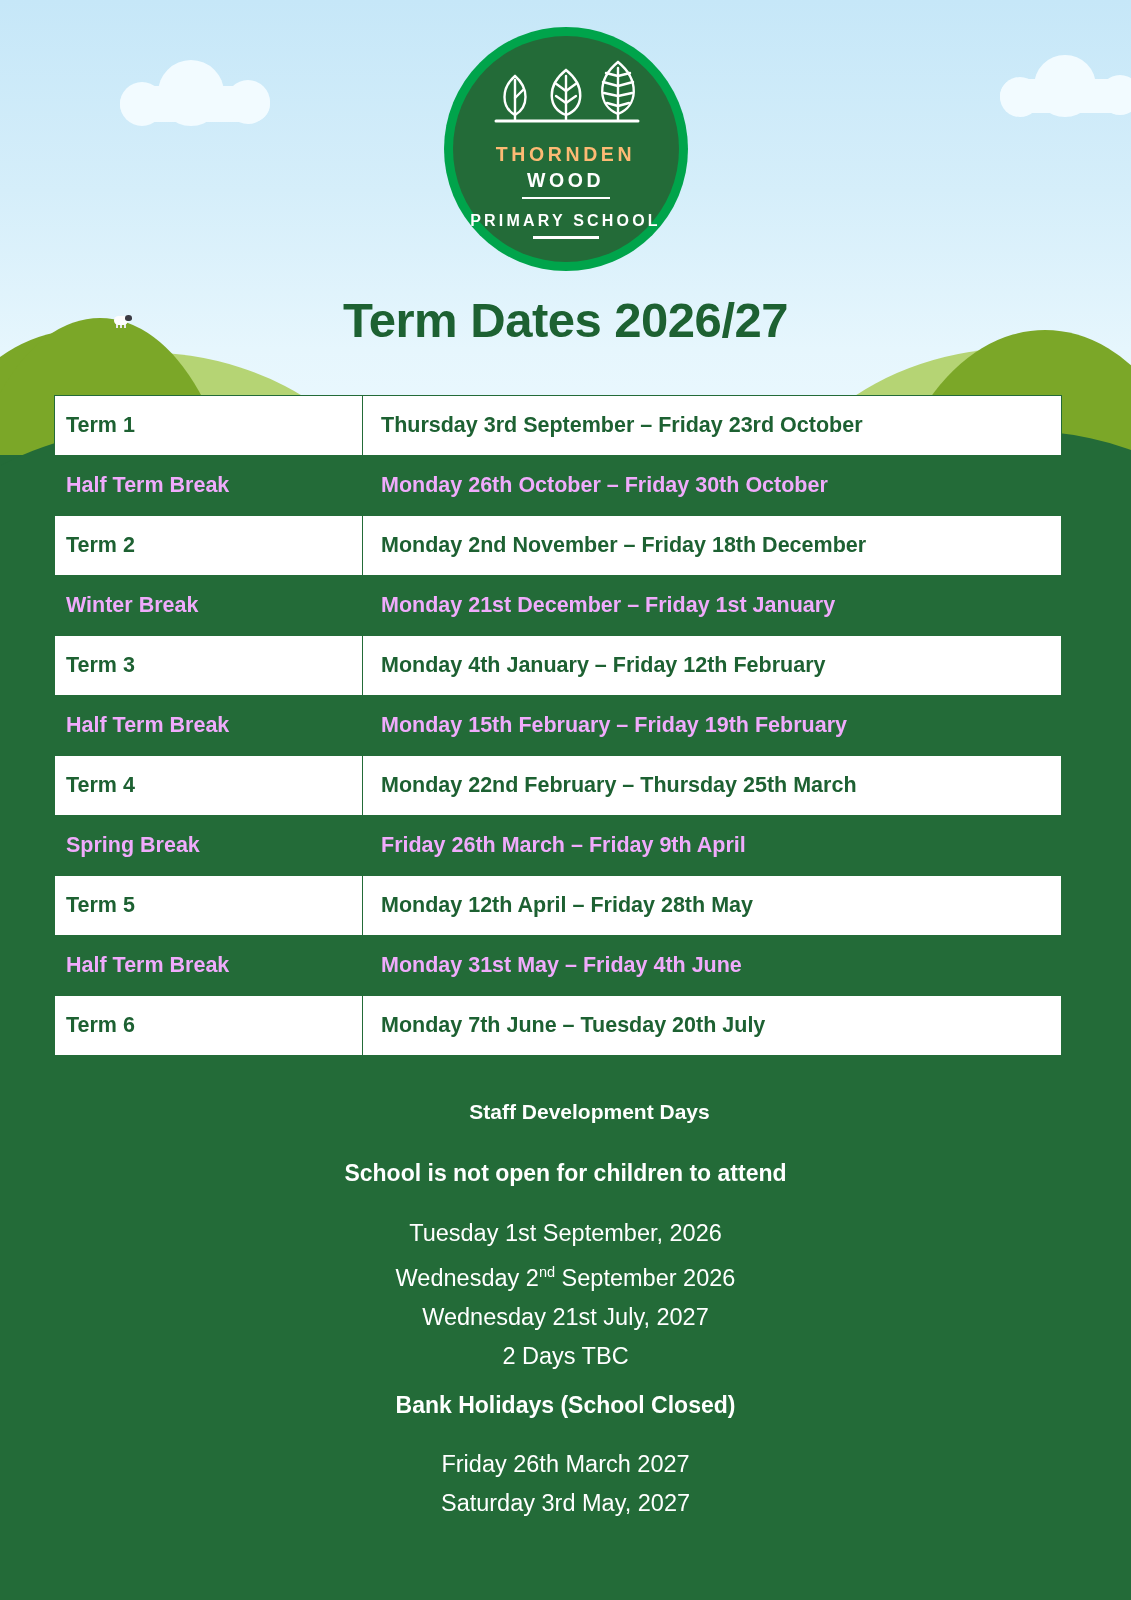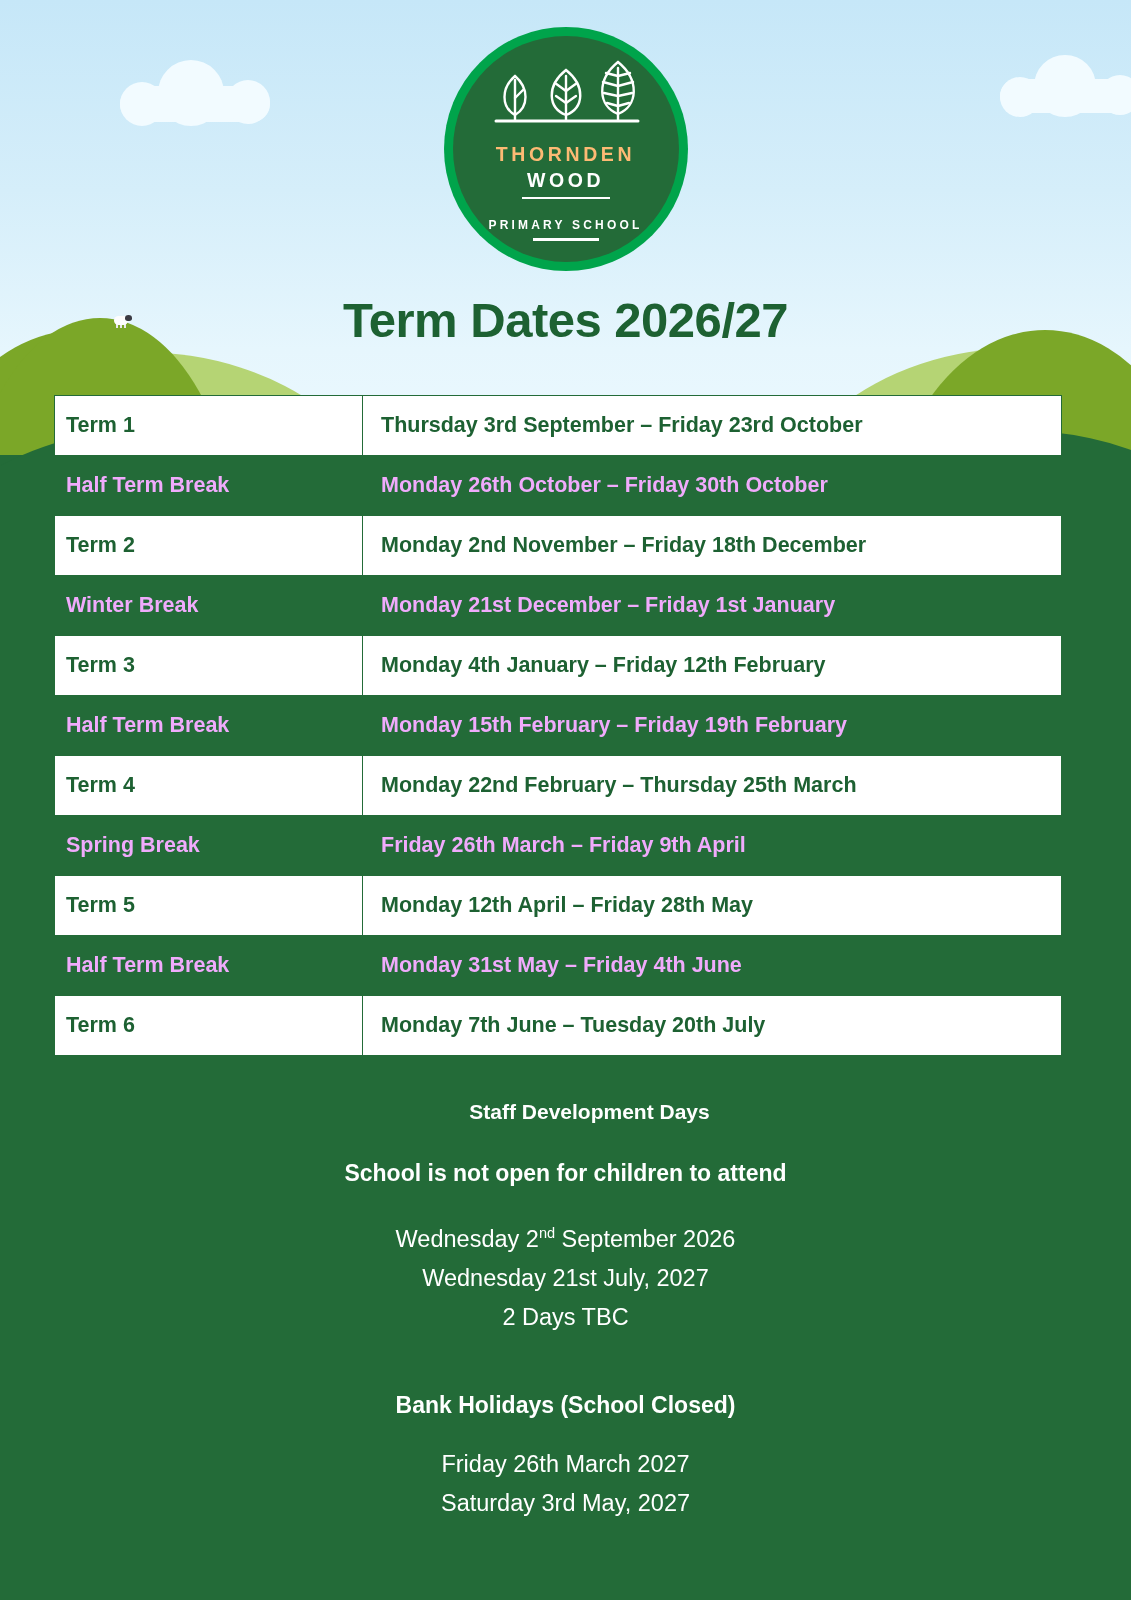--- a/index.html
+++ b/index.html
@@ -94,22 +94,22 @@
     letter-spacing:3.6px; margin-top:5px;
   }
   .logo-name2 {
     color:#ffffff; font-size:19.5px; font-weight:700;
     letter-spacing:3.6px; margin-top:3px;
   }
   .logo-rule {
     width:88px; height:2.4px; background:#ffffff; margin-top:5px;
   }
   .logo-sub {
-    color:#ffffff; font-size:12px; font-weight:600;
-    letter-spacing:3.2px; margin-top:19px;
+    color:#ffffff; font-size:16px; font-weight:600;
+    letter-spacing:3.2px; margin-top:13px;
   }
   .logo-rule2 {
     width:66px; height:2.4px; background:#ffffff; margin-top:6px;
   }
 
   
   .page-title {
     position:absolute; top:292px; left:0; width:1131px;
     text-align:center;
     font-size:49px; font-weight:800;
@@ -269,20 +269,21 @@
         <tr class="row-light">
           <td class="label">Term 6</td>
           <td class="value">Monday 7th June – Tuesday 20th July</td>
         </tr>
       </tbody>
   </table>
 
   <div class="section sdd-title">Staff Development Days</div>
   <div class="section sdd-sub">School is not open for children to attend</div>
   <div class="section sdd-list" id="sdd-list">
+      <div>Tuesday 1st September, 2026</div>
       <div>Wednesday 2<sup>nd</sup> September 2026</div>
       <div>Wednesday 21st July, 2027</div>
       <div>2 Days TBC</div>
     </div>
 
   <div class="section bh-title">Bank Holidays (School Closed)</div>
   <div class="section bh-list" id="bh-list">
       <div>Friday 26th March 2027</div>
       <div>Saturday 3rd May, 2027</div>
     </div>

